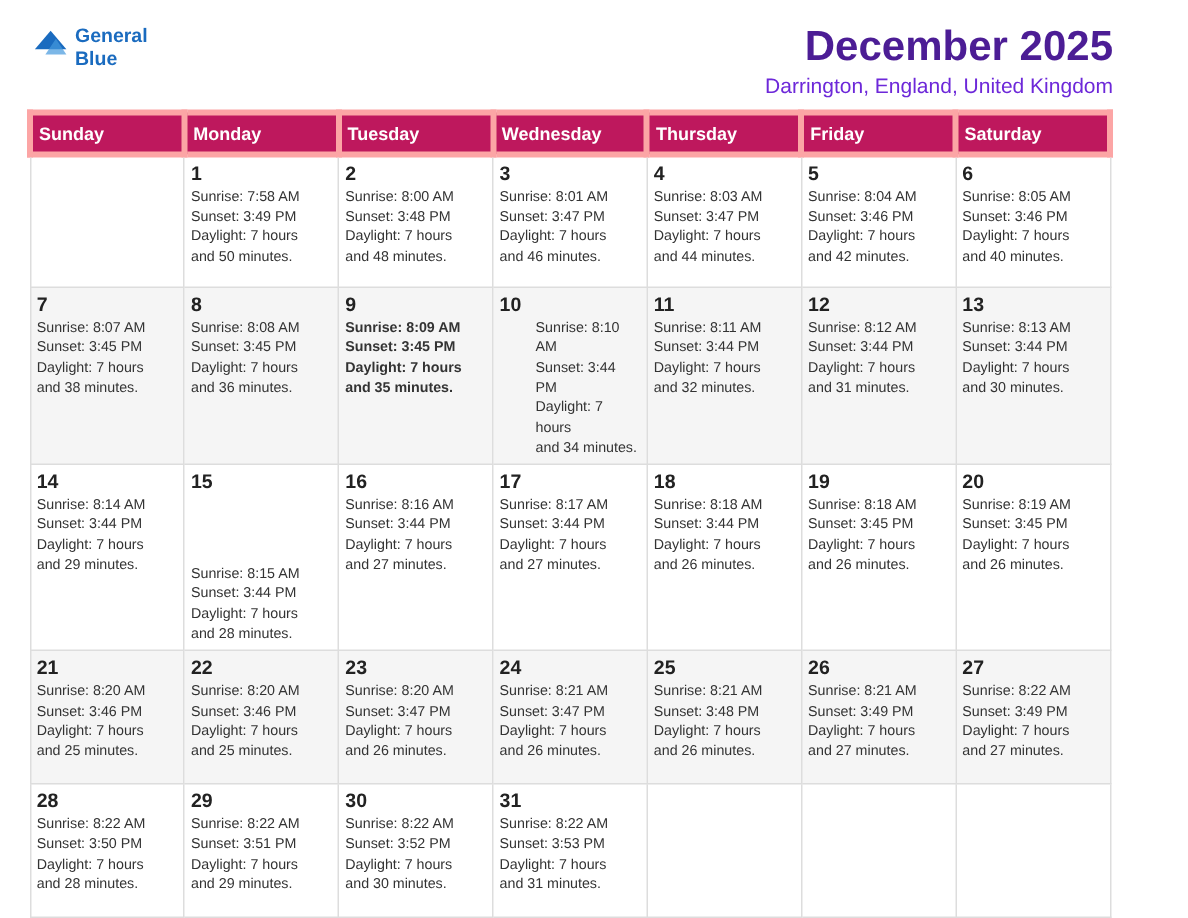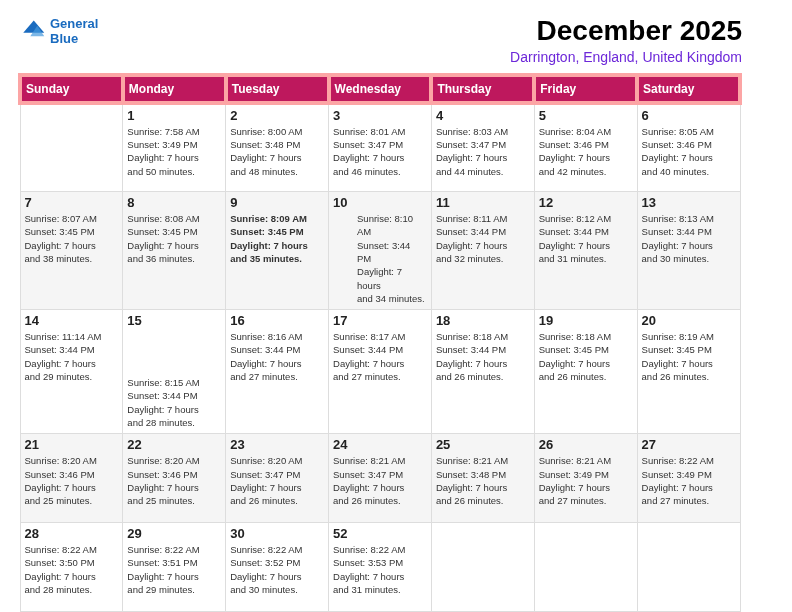--- a/index.html
+++ b/index.html
@@ -31,21 +31,21 @@
     .logo-icon {
       width: 28px;
       height: 28px;
     }
     .title-block {
       text-align: right;
     }
     .main-title {
       font-size: 28px;
       font-weight: bold;
-      color: #000000;
+      color: #4c1d95;
       line-height: 1.1;
     }
     .subtitle {
       font-size: 14px;
       color: #6d28d9;
       margin-top: 2px;
     }
     .calendar {
       flex: 1;
       border: 1px solid #ccc;
@@ -217,21 +217,21 @@
             <div class="day-num">13</div>
             <div class="day-detail" style="white-space: pre-line;">Sunrise: 8:13 AM
 Sunset: 3:44 PM
 Daylight: 7 hours
 and 30 minutes.</div>
           </td>
         </tr>
         <tr class="row-white">
           <td>
             <div class="day-num">14</div>
-            <div class="day-detail" style="white-space: pre-line;">Sunrise: 11:14 AM
+            <div class="day-detail" style="white-space: pre-line;">Sunrise: 8:14 AM
 Sunset: 3:44 PM
 Daylight: 7 hours
 and 29 minutes.</div>
           </td>
           <td>
             <div class="day-num">15</div>
             <div class="day-detail" style="white-space: pre-line; margin-top: 48px;">Sunrise: 8:15 AM
 Sunset: 3:44 PM
 Daylight: 7 hours
 and 28 minutes.</div>
@@ -339,21 +339,21 @@
 and 29 minutes.</div>
           </td>
           <td>
             <div class="day-num">30</div>
             <div class="day-detail" style="white-space: pre-line;">Sunrise: 8:22 AM
 Sunset: 3:52 PM
 Daylight: 7 hours
 and 30 minutes.</div>
           </td>
           <td>
-            <div class="day-num">52</div>
+            <div class="day-num">31</div>
             <div class="day-detail" style="white-space: pre-line;">Sunrise: 8:22 AM
 Sunset: 3:53 PM
 Daylight: 7 hours
 and 31 minutes.</div>
           </td>
           <td class="empty-cell"></td>
           <td class="empty-cell"></td>
           <td class="empty-cell"></td>
         </tr>
       </tbody>

